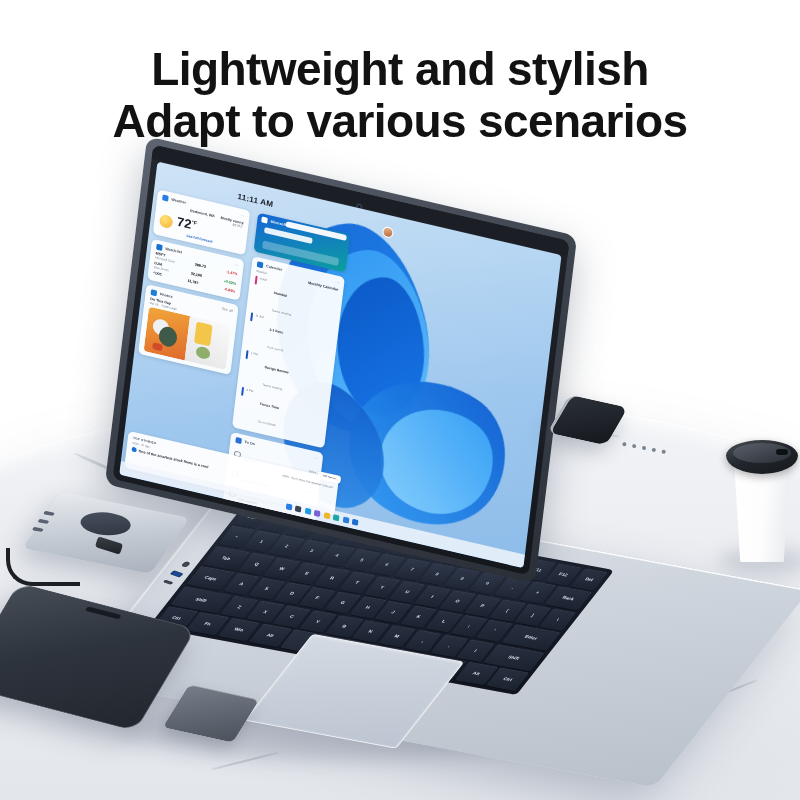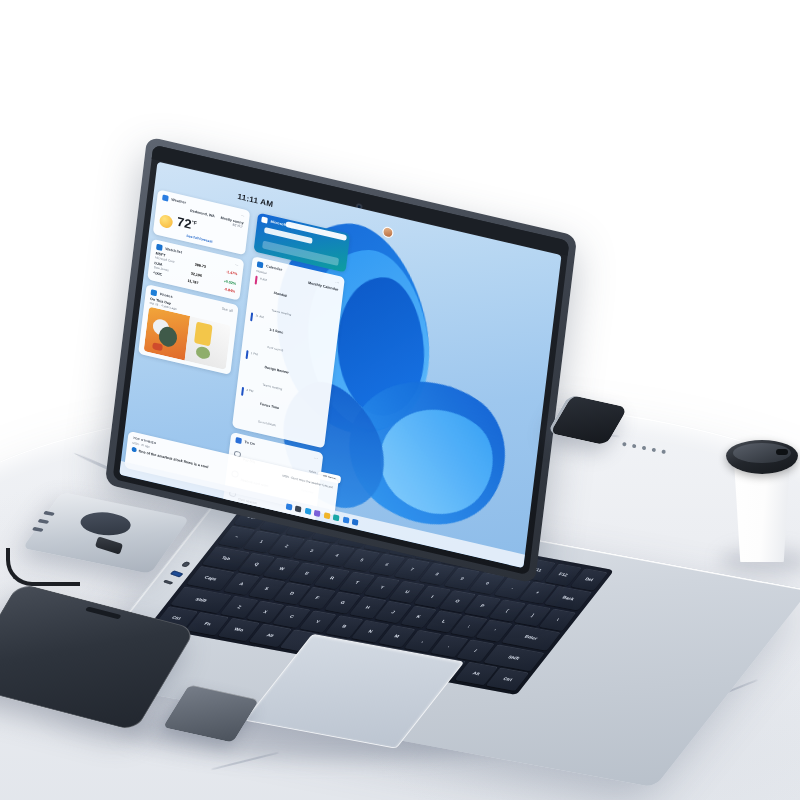--- a/index.html
+++ b/index.html
@@ -202,20 +202,24 @@
   .cup-sip{position:absolute;right:10px;top:9px;width:12px;height:6px;border-radius:3px;
      background:#0e1114;}
 
   .shadow{position:absolute;border-radius:50%;filter:blur(9px);background:rgba(96,106,126,.24);}
 </style>
 </head>
 <body>
 
 <div class="stage">
 
+  <div class="headline">
+    <span class="ln">Lightweight and stylish</span>
+    <span class="ln">Adapt to various scenarios</span>
+  </div>
 
   <div class="table-surface"></div>
   <div class="table-rim"></div>
   <div class="vein" style="left:70px;top:470px;width:90px;height:3px;transform:rotate(24deg);"></div>
   <div class="vein" style="left:210px;top:760px;width:70px;height:2px;transform:rotate(-14deg);"></div>
   <div class="vein" style="left:640px;top:640px;width:110px;height:3px;transform:rotate(32deg);"></div>
   <div class="vein" style="left:700px;top:690px;width:60px;height:2px;transform:rotate(-22deg);"></div>
   <div class="vein" style="left:540px;top:430px;width:80px;height:2px;transform:rotate(8deg);"></div>
 
   <div class="shadow" style="left:120px;top:700px;width:420px;height:60px;"></div>

